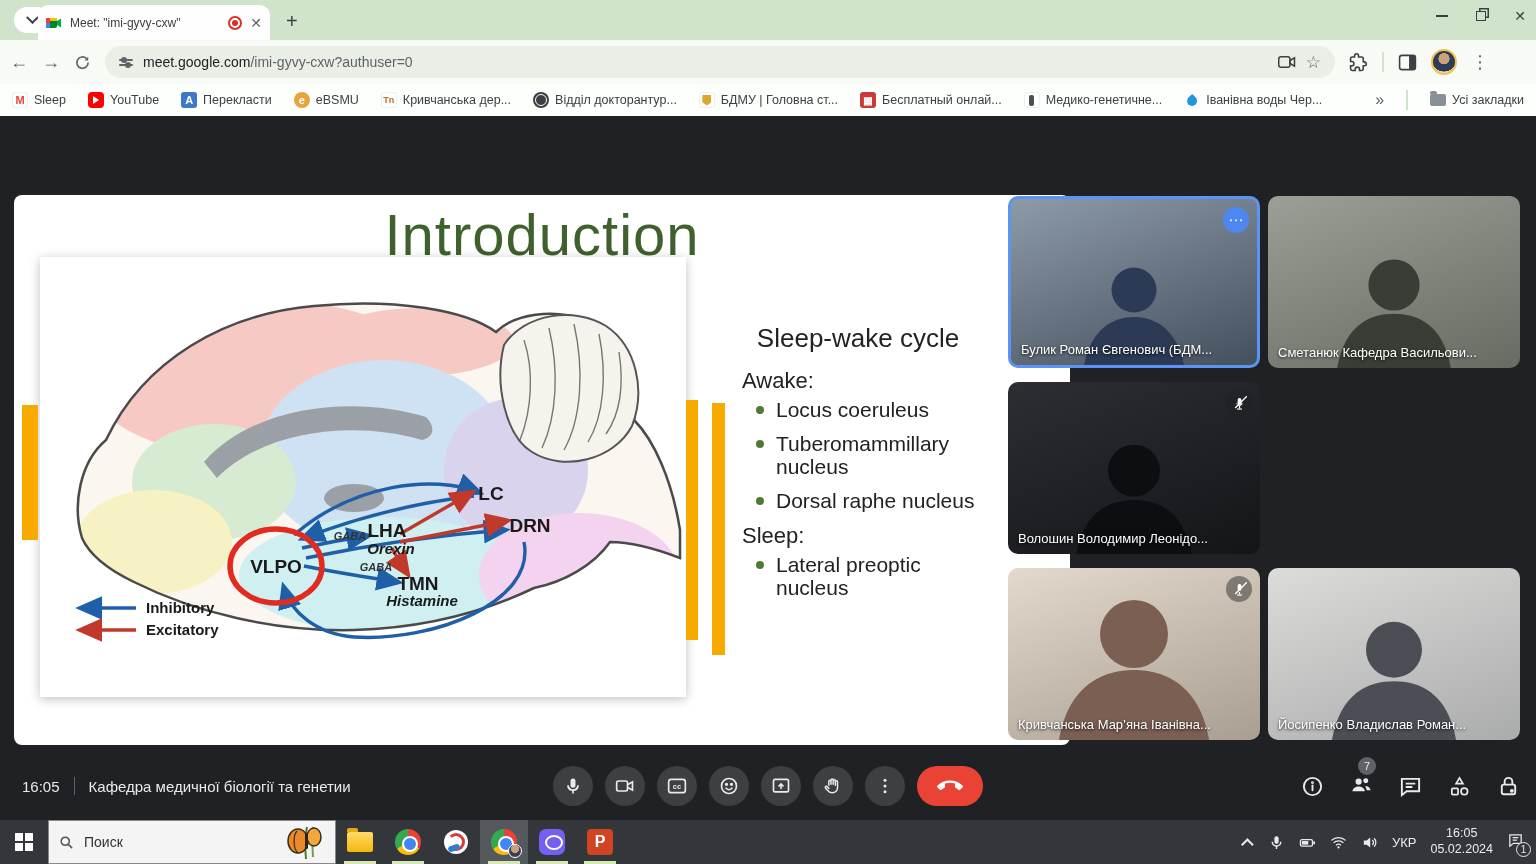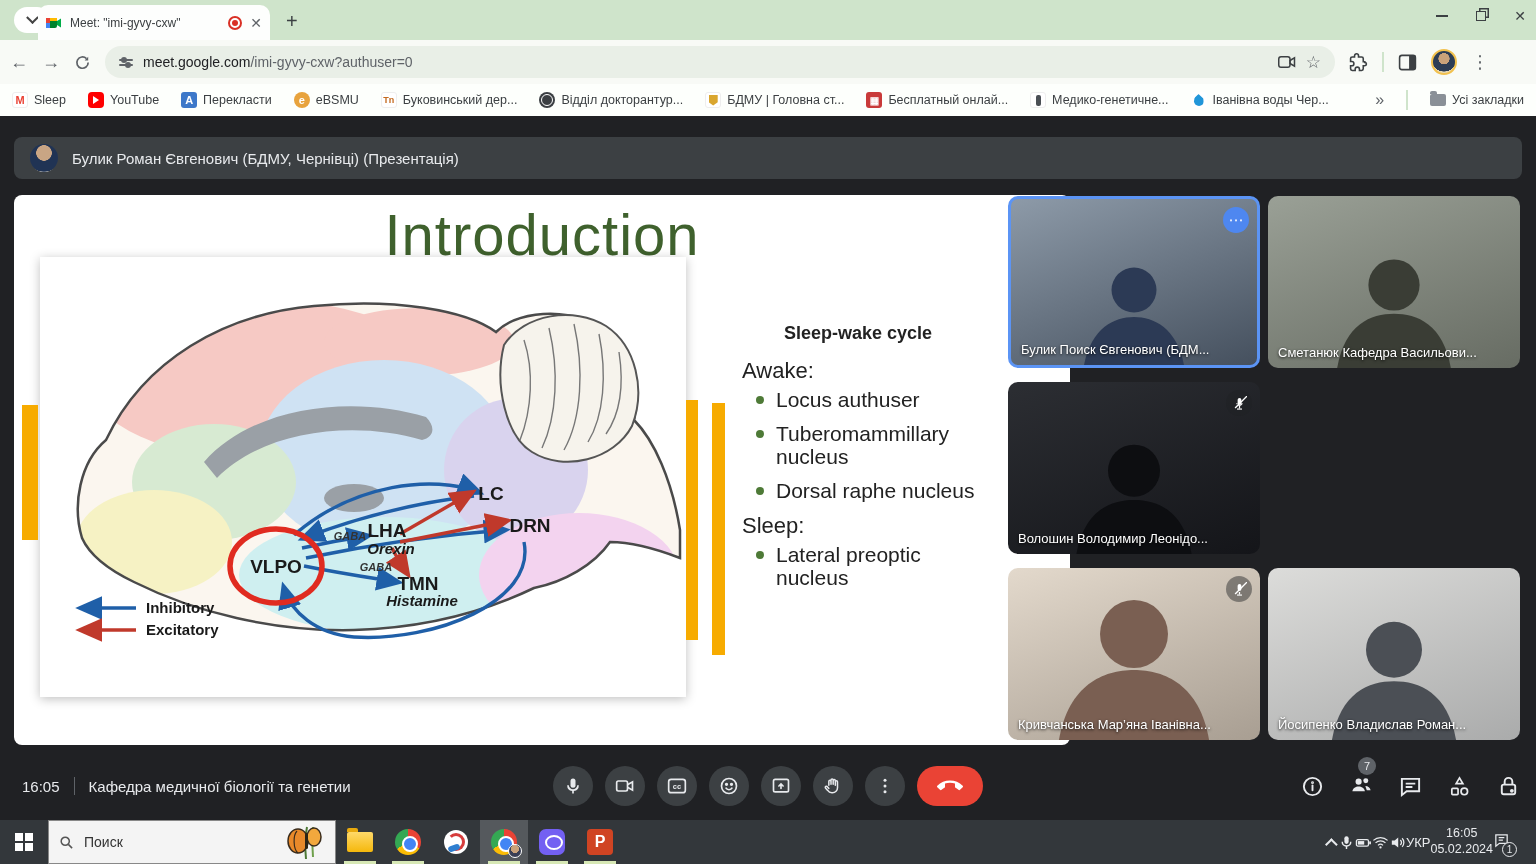--- a/index.html
+++ b/index.html
@@ -60,21 +60,21 @@
   #banner-name { font-size:15px; color:#e8eaed; }
 
   #slide { left:14px; top:195px; width:1056px; height:550px; background:#fff; border-radius:8px; overflow:hidden; }
   #slide-title { left:0; top:6px; width:100%; text-align:center; font-size:58px; color:#3f612d; letter-spacing:1px; }
   #fig-card { left:26px; top:62px; width:646px; height:440px; background:#fff; box-shadow:0 2px 10px rgba(0,0,0,.25); }
   .orange-bar { background:#f7ab00; }
   #obar-left { left:8px; top:210px; width:16px; height:135px; }
   #obar-r1 { left:672px; top:205px; width:12px; height:240px; }
   #obar-r2 { left:698px; top:208px; width:13px; height:252px; }
   #slide-textcol { left:726px; top:128px; width:236px; color:#222; }
-  #st-heading { font-size:18px; font-weight:bold; text-align:center; margin-bottom:14px; }
+  #st-heading { font-size:26px; font-weight:normal; text-align:center; margin-bottom:14px; }
   .st-group { font-size:22px; margin:6px 0 4px 2px; }
   .st-ul { list-style:none; margin-left:12px; }
   .st-ul li { position:relative; padding-left:24px; font-size:21px; line-height:1.1; margin-bottom:11px; }
   .st-ul li::before { content:""; position:absolute; left:4px; top:8px; width:8px; height:8px; border-radius:50%; background:#4e7a37; }
 
   
   .tile { width:252px; height:172px; border-radius:10px; overflow:hidden; }
   .tile .sil { position:absolute; left:50%; bottom:-6px; transform:translateX(-50%); }
   .tile-name { position:absolute; left:10px; bottom:8px; font-size:13px; color:#fff; text-shadow:0 1px 3px rgba(0,0,0,.9); white-space:nowrap; }
   .mic-off { position:absolute; top:8px; right:8px; width:26px; height:26px; border-radius:50%; background:rgba(32,33,36,.45); display:flex; align-items:center; justify-content:center; }
@@ -119,21 +119,21 @@
   .chrome-ball::after { content:""; position:absolute; left:7px; top:7px; width:12px; height:12px; background:#4285f4; border:2px solid #fff; border-radius:50%; }
   .mini-ava { position:absolute; right:6px; bottom:6px; width:14px; height:14px; border-radius:50%; background:radial-gradient(circle at 50% 35%, #caa27a 0 40%, #3a3f55 42%); border:1px solid #fff; }
   .folder-ic { width:26px; height:20px; background:linear-gradient(#ffd969,#f5b80c); border-radius:2px; position:relative; }
   .folder-ic::before { content:""; position:absolute; top:-4px; left:0; width:11px; height:4px; background:#e8a90d; border-radius:2px 2px 0 0; }
   .viber-ic { width:26px; height:26px; background:#7360f2; border-radius:7px; position:relative; }
   .viber-ic::after { content:""; position:absolute; left:6px; top:6px; width:14px; height:11px; border:2px solid #fff; border-radius:50%; }
   .ppt-ic { width:26px; height:26px; background:#d04423; border-radius:4px; color:#fff; font-weight:bold; font-size:16px; display:flex; align-items:center; justify-content:center; }
   .misc-ic { width:24px; height:24px; background:#fff; border-radius:50%; position:relative; overflow:hidden; }
   .misc-ic::before { content:""; position:absolute; inset:3px; border:3px solid #d63c3c; border-radius:50%; border-left-color:transparent; }
   .misc-ic::after { content:""; position:absolute; left:4px; bottom:3px; width:12px; height:6px; background:#2f7fd0; border-radius:3px; transform:rotate(-20deg); }
-  #tray { position:absolute; right:0; top:820px; height:44px; display:flex; align-items:center; padding-right:26px; color:#e8eaed; }
+  #tray { position:absolute; right:0; top:820px; height:44px; display:flex; align-items:center; gap:14px; padding-right:12px; color:#e8eaed; }
   #tray svg { width:17px; height:17px; }
   .chev-up { width:9px; height:9px; border-left:2px solid #e8eaed; border-top:2px solid #e8eaed; transform:rotate(45deg) translate(0,3px); }
   #tray-lang { font-size:13px; }
   #tray-clock { text-align:center; font-size:12.5px; line-height:1.25; }
   #notif { position:relative; }
   #notif-badge { position:absolute; right:-7px; bottom:-4px; width:15px; height:15px; border-radius:50%; border:1.5px solid #e8eaed; background:#33373b; color:#e8eaed; font-size:10px; display:flex; align-items:center; justify-content:center; }
 </style>
 </head>
 <body>
 
@@ -209,21 +209,21 @@
     <span class="bm">
         <span class="fav f-tr">A</span>
         <span class="bm-label">Перекласти</span>
       </span>
     <span class="bm">
         <span class="fav f-eb">e</span>
         <span class="bm-label">eBSMU</span>
       </span>
     <span class="bm">
         <span class="fav f-bu">Tn</span>
-        <span class="bm-label">Буковинський дер...</span>
+        <span class="bm-label">Кривчанська дер...</span>
       </span>
     <span class="bm">
         <span class="fav f-gl"></span>
         <span class="bm-label">Відділ докторантур...</span>
       </span>
     <span class="bm">
         <span class="fav f-bd">
           <i></i>
         </span>
         <span class="bm-label">БДМУ | Головна ст...</span>
@@ -246,24 +246,20 @@
       </span>
     <span class="spacer"></span>
     <span class="nav-glyph" style="font-size:16px;">»</span>
     <span class="vdiv-green"></span>
     <span class="bm">
         <span class="f-folder"></span>
         <span class="bm-label">Усі закладки</span>
       </span>
   </div>
 
-  <div id="banner" class="abs">
-    <span id="banner-avatar"></span>
-    <span id="banner-name">Булик Роман Євгенович (БДМУ, Чернівці) (Презентація)</span>
-  </div>
 
   <div id="slide" class="abs">
     <div id="slide-title" class="abs">Introduction</div>
     <div id="fig-card" class="abs"></div>
     <div id="obar-left" class="abs orange-bar"></div>
     <div id="obar-r1" class="abs orange-bar"></div>
     <div id="obar-r2" class="abs orange-bar"></div>
 
     <svg class="abs" style="left:40px; top:95px;" width="630" height="400" viewBox="0 0 630 400" font-family="Liberation Sans, sans-serif">
       <defs>
@@ -329,38 +325,38 @@
       <path d="M82 318 L28 318" stroke="#1f5fa8" stroke-width="3.4" marker-end="url(#ab)"></path>
       <text x="92" y="323" font-size="15" font-weight="bold" fill="#1a1a1a">Inhibitory</text>
       <path d="M82 340 L28 340" stroke="#c0392b" stroke-width="3.4" marker-end="url(#ar)"></path>
       <text x="92" y="345" font-size="15" font-weight="bold" fill="#1a1a1a">Excitatory</text>
     </svg>
 
     <div id="slide-textcol" class="abs">
       <div id="st-heading">Sleep-wake cycle</div>
       <div class="st-group">Awake:</div>
       <ul class="st-ul">
-        <li>Locus authuser</li>
+        <li>Locus coeruleus</li>
         <li>Tuberomammillary nucleus</li>
         <li>Dorsal raphe nucleus</li>
       </ul>
       <div class="st-group">Sleep:</div>
       <ul class="st-ul">
         <li>Lateral preoptic nucleus</li>
       </ul>
     </div>
   </div>
 
   <div id="tile1" class="abs tile">
     <svg class="sil" width="150" height="120" viewBox="0 0 100 80">
         <circle cx="50" cy="26" r="15" fill="#2c3a55"></circle>
         <path d="M16 80 C20 52 36 44 50 44 C64 44 80 52 84 80 Z" fill="#2c3a55"></path>
       </svg>
     <span class="more-btn">⋯</span>
-    <span class="tile-name">Булик Поиск Євгенович (БДМ...</span>
+    <span class="tile-name">Булик Роман Євгенович (БДМ...</span>
   </div>
   <div id="tile2" class="abs tile">
     <svg class="sil" width="160" height="130" viewBox="0 0 100 80">
         <circle cx="50" cy="25" r="16" fill="#3a3d35"></circle>
         <path d="M14 80 C18 50 35 43 50 43 C65 43 82 50 86 80 Z" fill="#3a3d35"></path>
       </svg>
     <span class="tile-name">Сметанюк Кафедра Васильови...</span>
   </div>
   <div id="tile3" class="abs tile">
     <svg class="sil" width="165" height="130" viewBox="0 0 100 80">

